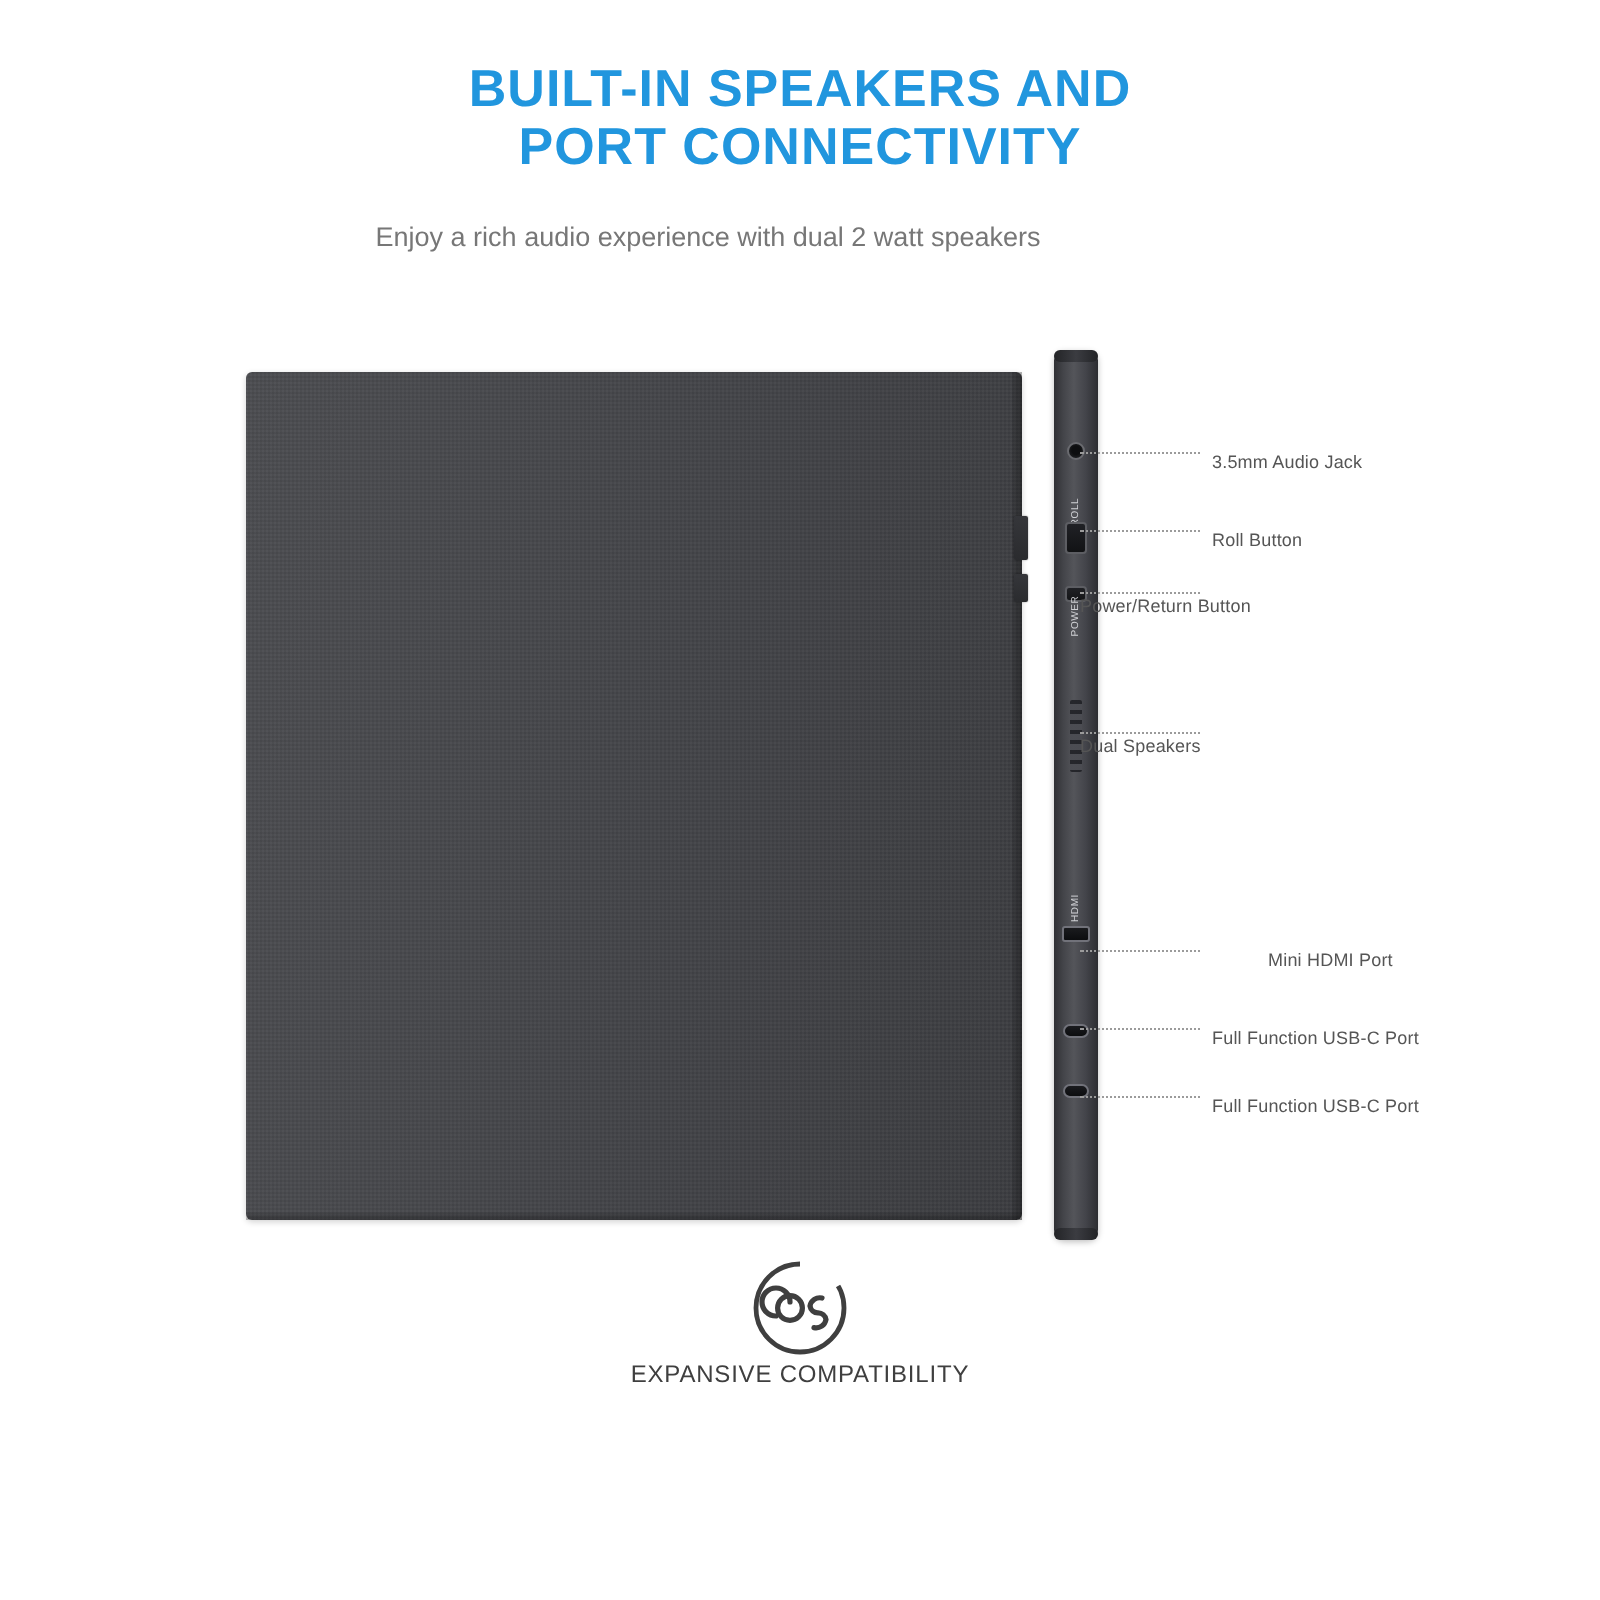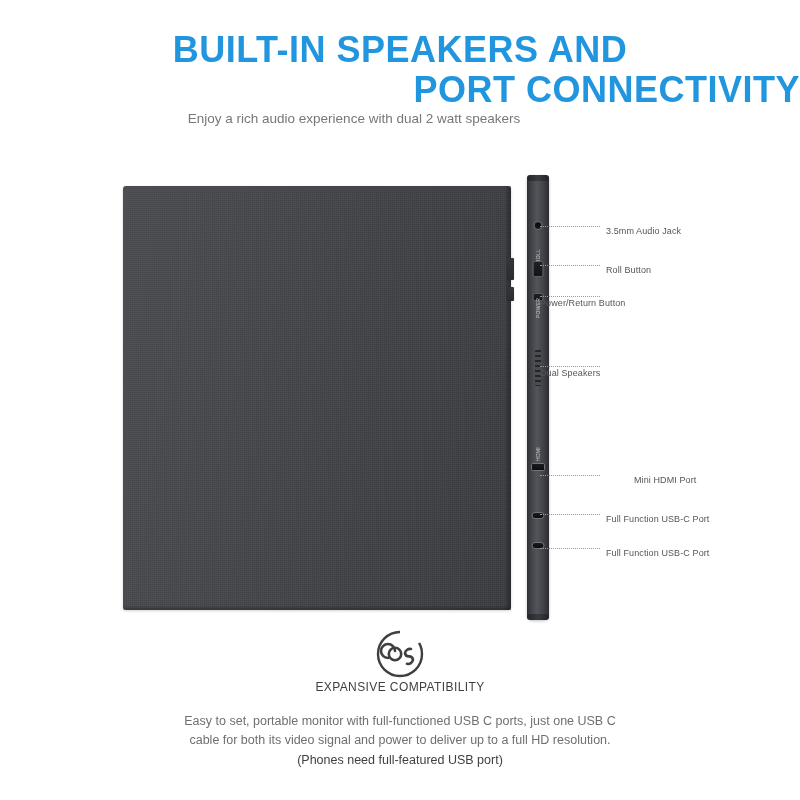--- a/index.html
+++ b/index.html
@@ -22,26 +22,26 @@
   }
 
   
   .headline {
     position: absolute;
     top: 30px;
     left: 0;
     width: 800px;
     text-align: center;
     color: #2196de;
-    font-size: 36px;
+    font-size: 26px;
     font-weight: bold;
     letter-spacing: 0.5px;
     line-height: 1.12;
   }
-  .headline .l2 { display: block; text-align: right; }
+  .headline .l2 { display: block; }
 
   .subhead {
     position: absolute;
     top: 108px;
     left: 0;
     width: 708px;
     text-align: center;
     color: #777777;
     font-size: 13.5px;
     line-height: 1.62;
@@ -327,19 +327,14 @@
       <path d="M26 4 A22 22 0 0 1 45 15" fill="none" stroke="#ffffff" stroke-width="5"></path>
       <path d="M14 30 a7 7 0 1 1 7 -7" fill="none" stroke="#3f3f3f" stroke-width="2.6" stroke-linecap="round"></path>
       <circle cx="21" cy="26" r="6.2" fill="none" stroke="#3f3f3f" stroke-width="2.6"></circle>
       <path d="M37 21 a5 5 0 0 0 -6 4 a4 4 0 0 0 4 3.4 a4 4 0 0 1 4 3.4 a5 5 0 0 1 -6 4" fill="none" stroke="#3f3f3f" stroke-width="2.6" stroke-linecap="round"></path>
       <text x="33" y="14" font-family="Liberation Sans, sans-serif" font-size="0" fill="#3f3f3f">OS</text>
     </svg>
   </div>
 
   <div class="compat-title">EXPANSIVE COMPATIBILITY</div>
 
-  <div class="compat-body">
-    <span class="l">Easy to set, portable monitor with full-functioned USB C ports, just one USB C</span>
-    <span class="l">cable for both its video signal and power to deliver up to a full HD resolution.</span>
-    <span class="l l3">(Phones need full-featured USB port)</span>
-  </div>
 
 </div>
 
 </body></html>

